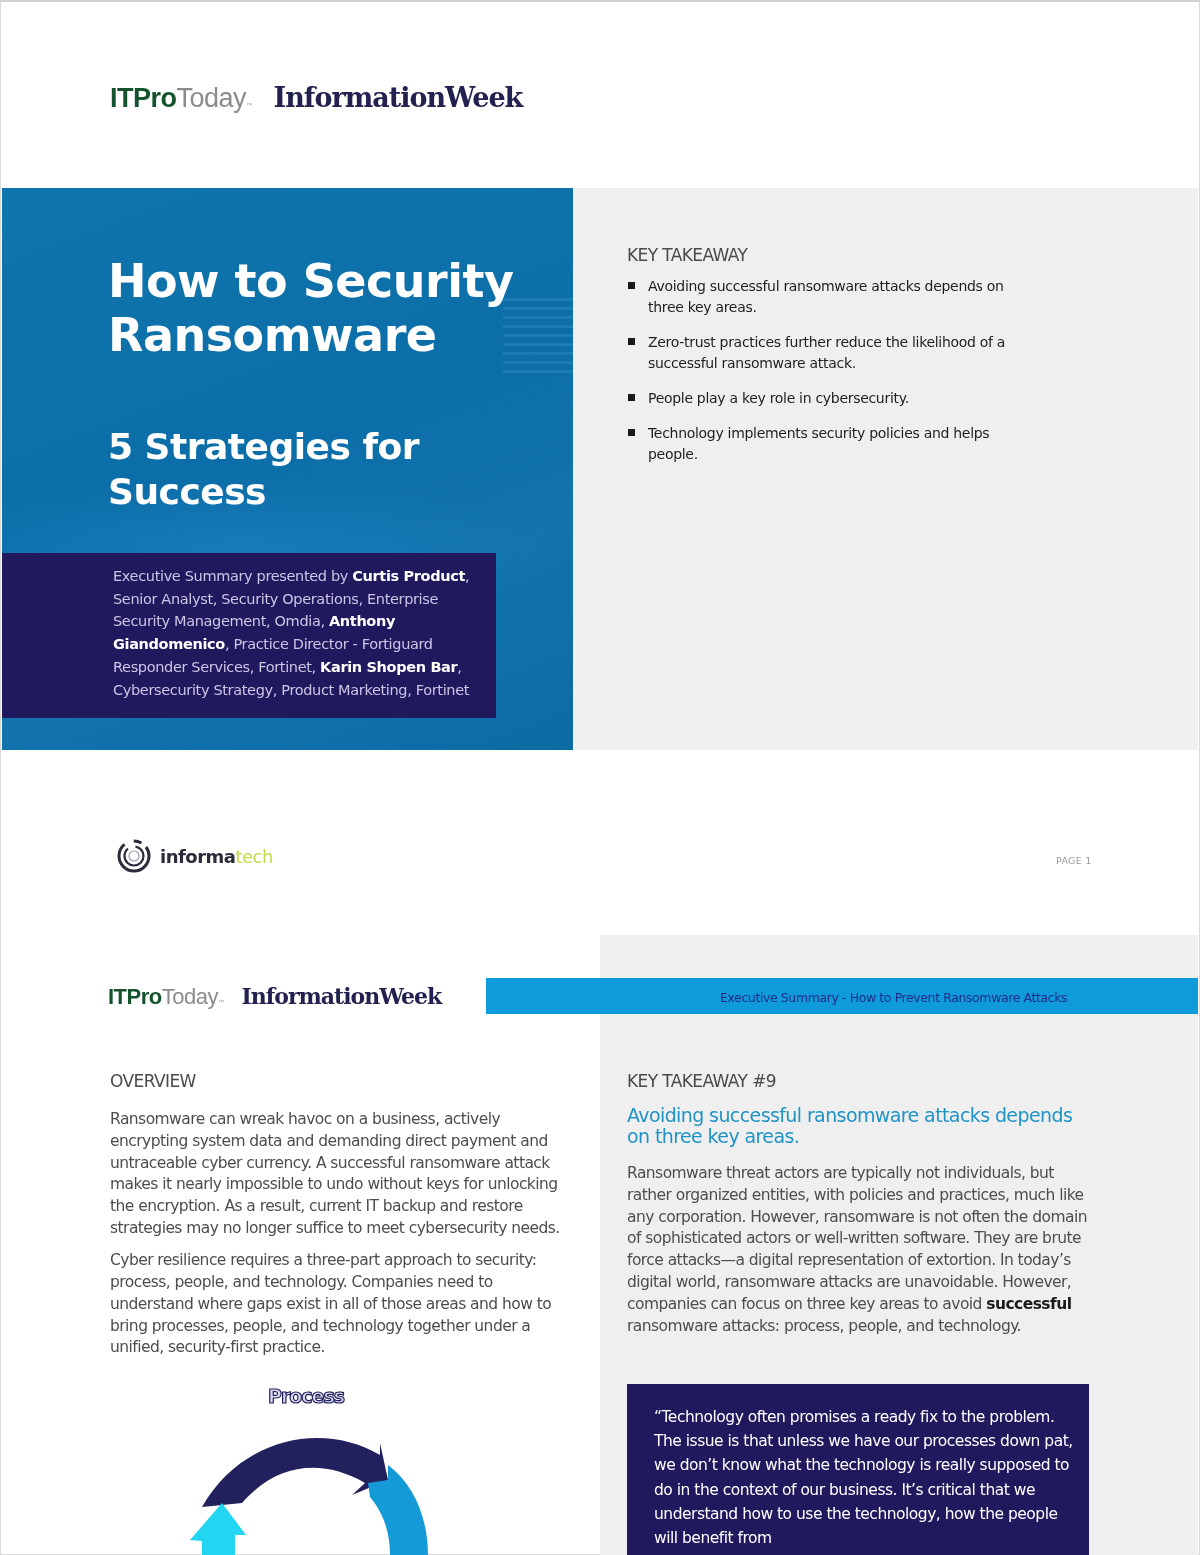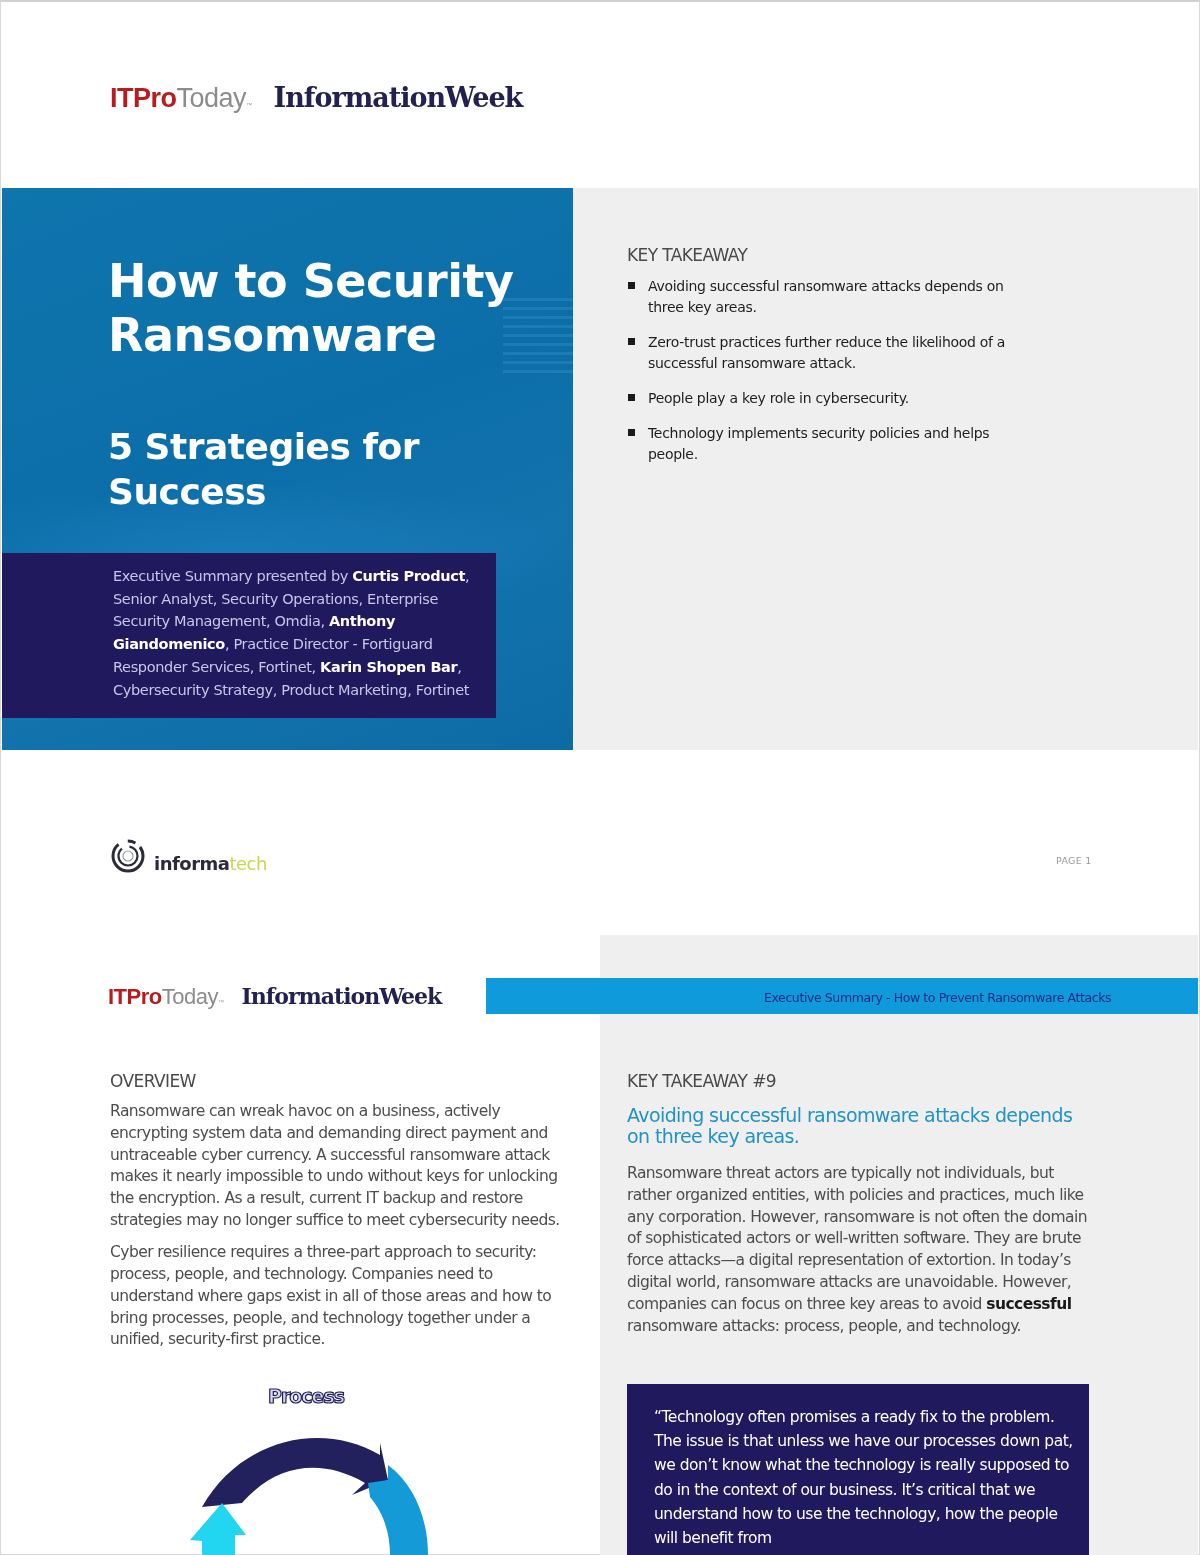--- a/index.html
+++ b/index.html
@@ -3,21 +3,21 @@
 <meta charset="utf-8">
 <style>
   * { box-sizing: border-box; margin: 0; padding: 0; }
   html, body { width: 1200px; height: 1555px; overflow: hidden; background: #ffffff; }
   body { font-family: "DejaVu Sans", "Liberation Sans", sans-serif; position: relative; }
   .frame { position: absolute; left: 0; top: 0; width: 1200px; height: 1555px; border: 1px solid #d8d8d8; border-top: 2px solid #d0d0d0; }
 
   
   .logo-row { position: absolute; display: flex; align-items: baseline; }
   .itpro { font-family: "Liberation Sans", sans-serif; font-weight: 700; letter-spacing: -0.5px; }
-  .itpro .it { color: #b91c1c; }
+  .itpro .it { color: #14532d; }
   .itpro .today { color: #8c8c8c; font-weight: 400; }
   .itpro .tm { color: #9a9a9a; font-size: 6px; font-weight: 400; }
   .infoweek { font-family: "DejaVu Serif", "Liberation Serif", serif; color: #22214f; font-weight: 700; letter-spacing: -1px; }
 
   
   .cover-blue { position: absolute; left: 2px; top: 188px; width: 571px; height: 562px;
     background: linear-gradient(160deg, #0f75ad 0%, #0c6ea8 45%, #1273ad 70%, #0d6ba4 100%); overflow: hidden; }
   .cover-blue .pattern { position: absolute; right: 0; top: 110px; width: 70px; height: 80px;
     background: repeating-linear-gradient(180deg, rgba(90,170,230,0.35) 0 3px, transparent 3px 9px); opacity: 0.6; }
   .cover-blue .glow { position: absolute; left: 0; bottom: 130px; width: 100%; height: 140px;
@@ -32,35 +32,35 @@
   .authors-text b { color: #ffffff; font-weight: 700; }
 
   .takeaways-panel { position: absolute; left: 573px; top: 188px; width: 625px; height: 562px; background: #efefef; }
   .kt-heading { position: absolute; left: 627px; top: 245px; color: #4a4a4a; font-family: "DejaVu Sans", sans-serif;
     font-size: 17px; font-weight: 400; letter-spacing: -0.6px; }
   .kt-list { position: absolute; left: 627px; top: 276px; width: 400px; list-style: none; }
   .kt-list li { position: relative; padding-left: 21px; color: #1e1e1e; font-size: 14px; line-height: 21px;
     letter-spacing: -0.3px; margin-bottom: 14px; }
   .kt-list li .bullet { position: absolute; left: 1px; top: 6px; width: 7px; height: 7px; background: #1a1a1a; }
 
-  .informa { position: absolute; left: 110px; top: 838px; display: flex; align-items: flex-end; }
+  .informa { position: absolute; left: 116px; top: 838px; display: flex; align-items: center; }
   .informa .ring { width: 36px; height: 36px; position: relative; }
   .informa .word { font-family: "DejaVu Sans", sans-serif; font-size: 18px; font-weight: 700; color: #2b2b3a; margin-left: 8px; letter-spacing: -0.5px; }
   .informa .word .tech { color: #c7d94a; font-weight: 400; }
   .page-num { position: absolute; left: 1056px; top: 855px; color: #9a9a9a; font-size: 9.5px; letter-spacing: 0.3px; }
 
   
   .p2-gray { position: absolute; left: 600px; top: 935px; width: 598px; height: 620px; background: #efefef; }
   .p2-bar { position: absolute; left: 486px; top: 978px; width: 712px; height: 36px; background: #0f9bdb; }
-  .p2-bar-text { position: absolute; left: 720px; top: 990px; color: #1f2c86; font-size: 12.5px; letter-spacing: -0.4px; margin-left: 44px; }
+  .p2-bar-text { position: absolute; left: 720px; top: 990px; color: #1f2c86; font-size: 12.5px; letter-spacing: -0.4px; }
 
   .ov-heading { position: absolute; left: 110px; top: 1071px; color: #4a4a4a; font-size: 17px; letter-spacing: -0.6px; }
   .ov-body { position: absolute; left: 110px; top: 1101px; width: 460px; color: #4d4d4d; font-size: 15.5px;
     line-height: 21.8px; letter-spacing: -0.55px; }
-  .ov-body p { margin-bottom: 10.5px; }
+  .ov-body p { margin-bottom: 10.5px; margin-top: 8px; }
 
   .diagram { position: absolute; left: 180px; top: 1385px; width: 260px; height: 170px; }
   .diag-label { position: absolute; left: 268px; top: 1385px; font-family: "DejaVu Sans", sans-serif; font-size: 19px;
     font-weight: 700; color: #d9d9ee; -webkit-text-stroke: 1.2px #23205e; letter-spacing: -1px; }
 
   .kt1-heading { position: absolute; left: 627px; top: 1071px; color: #4a4a4a; font-size: 17px; letter-spacing: -0.6px; }
   .kt1-title { position: absolute; left: 627px; top: 1105px; width: 470px; color: #1f93c6; font-size: 19px;
     line-height: 21px; letter-spacing: -0.6px; }
   .kt1-body { position: absolute; left: 627px; top: 1163px; width: 470px; color: #4d4d4d; font-size: 15.5px;
     line-height: 21.8px; letter-spacing: -0.55px; }

